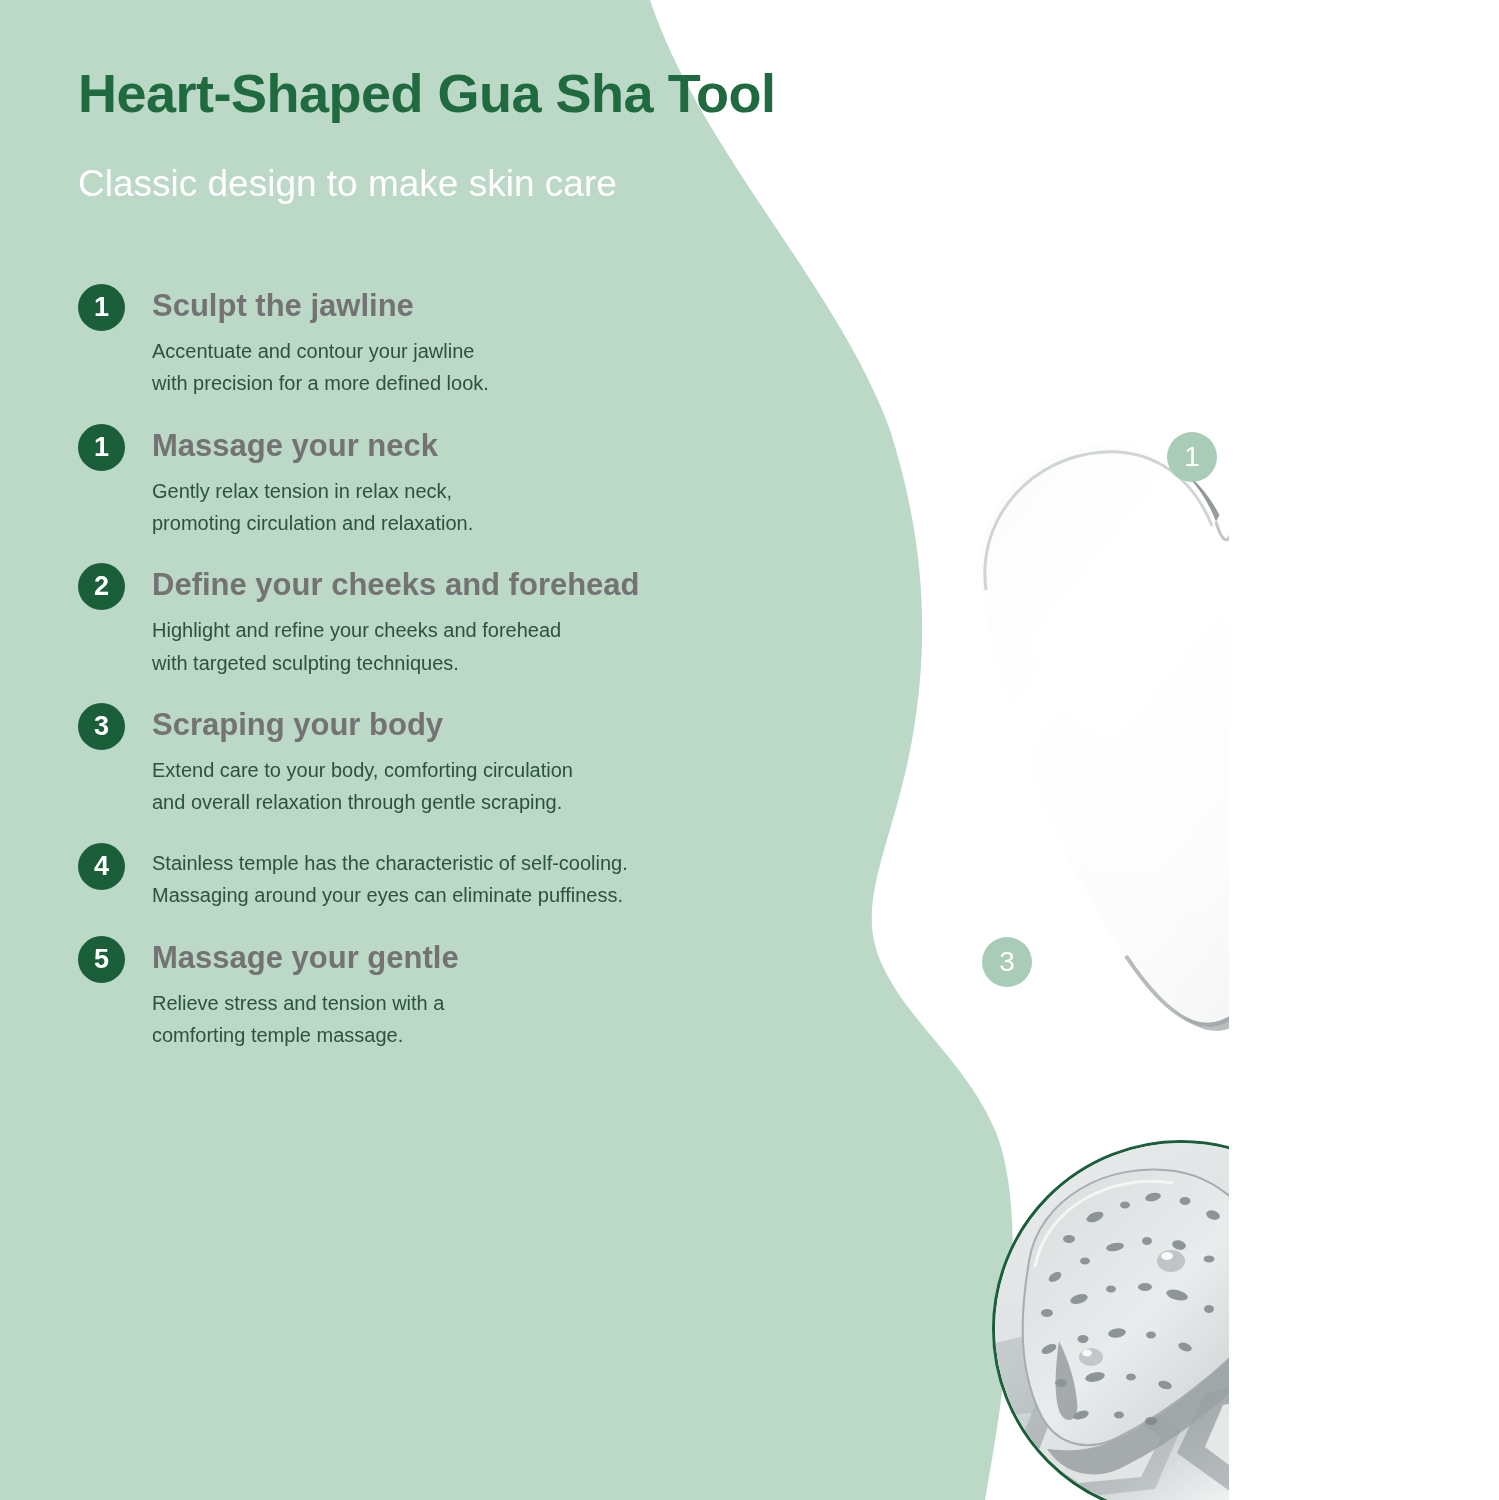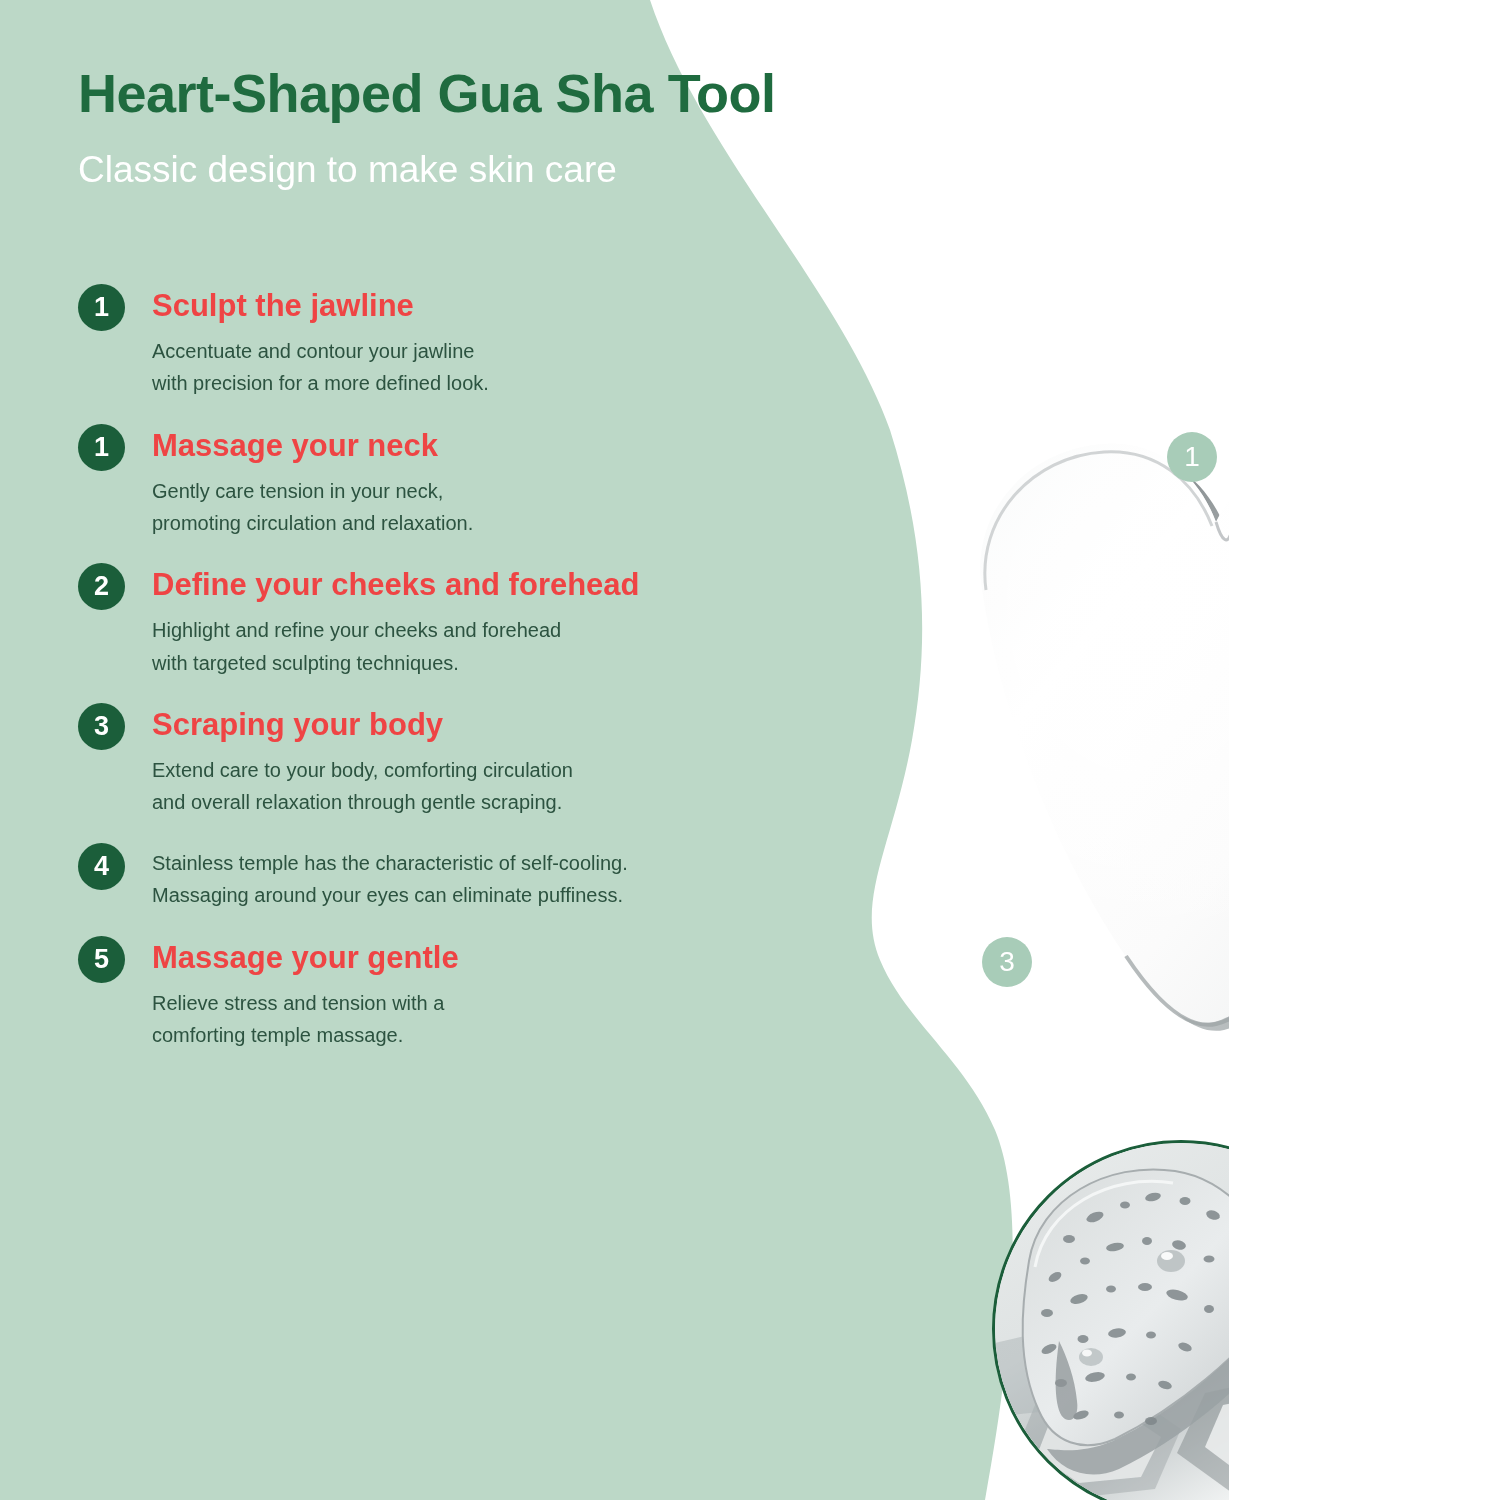--- a/index.html
+++ b/index.html
@@ -40,21 +40,21 @@
     top: 62px;
     font-size: 54px;
     font-weight: bold;
     letter-spacing: -0.5px;
     color: #1F6B3F;
     white-space: nowrap;
   }
   #page-subtitle {
     position: absolute;
     left: 78px;
-    top: 149px;
+    top: 163px;
     font-size: 37px;
     font-weight: normal;
     color: #FFFFFF;
     white-space: nowrap;
   }
   #feature-list {
     position: absolute;
     left: 70px;
     top: 282px;
     width: 900px;
@@ -74,21 +74,21 @@
     color: #FFFFFF;
     font-size: 27px;
     font-weight: bold;
     line-height: 47px;
     text-align: center;
   }
   .feature-heading {
     margin-left: 82px;
     font-size: 31px;
     font-weight: bold;
-    color: #ef4444;
+    color: #737373;
     line-height: 1.45;
     padding-top: 2px;
   }
   .feature-body {
     margin-left: 82px;
     font-size: 20px;
     font-weight: normal;
     color: #2C5340;
     line-height: 1.62;
     padding-top: 6px;
@@ -170,21 +170,21 @@
         <div class="feature-body">
           <span class="bline">Accentuate and contour your jawline</span>
           <span class="bline">with precision for a more defined look.</span>
         </div>
       </div>
 
       <div class="feature-item">
         <div class="feature-badge">1</div>
         <div class="feature-heading">Massage your neck</div>
         <div class="feature-body">
-          <span class="bline">Gently care tension in your neck,</span>
+          <span class="bline">Gently relax tension in relax neck,</span>
           <span class="bline">promoting circulation and relaxation.</span>
         </div>
       </div>
 
       <div class="feature-item">
         <div class="feature-badge">2</div>
         <div class="feature-heading">Define your cheeks and forehead</div>
         <div class="feature-body">
           <span class="bline">Highlight and refine your cheeks and forehead</span>
           <span class="bline">with targeted sculpting techniques.</span>

